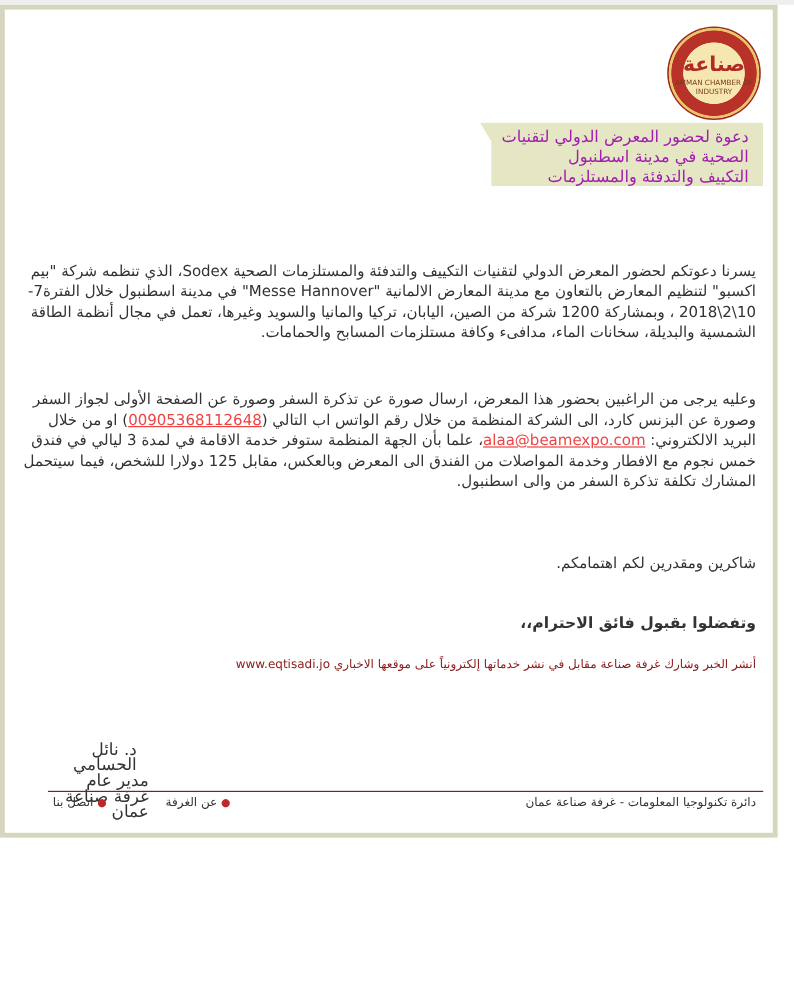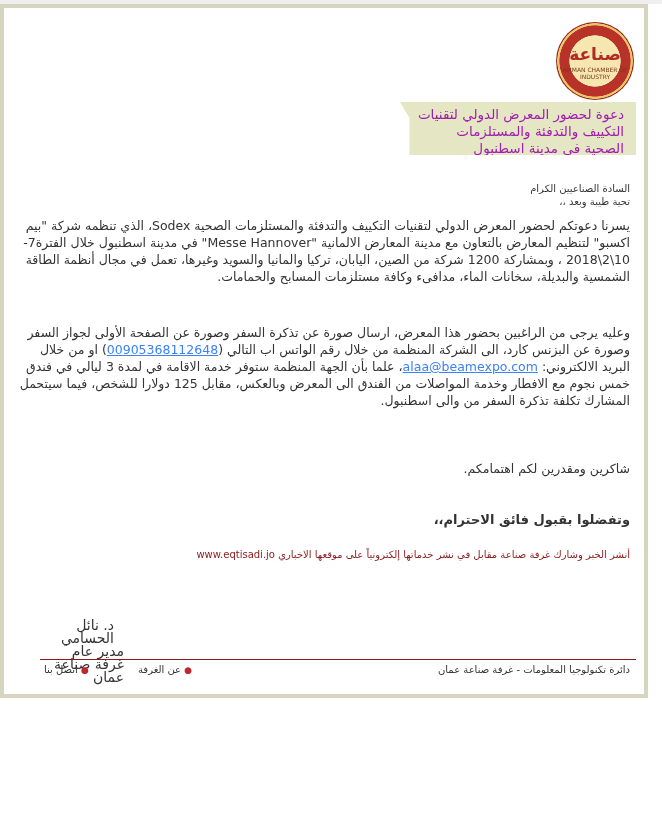--- a/index.html
+++ b/index.html
@@ -15,21 +15,21 @@
     .titlebox { position: absolute; left: 384px; top: 94px; width: 236px; height: 53px; background: #e4e6c4; clip-path: polygon(0 0, 100% 0, 100% 100%, 4% 100%, 4% 30%); }
     .titlebox .t { position: absolute; right: 12px; top: 4px; direction: rtl; text-align: right; color: #a21caf; font-size: 13.5px; line-height: 17px; white-space: nowrap; }
 
     .rtl { direction: rtl; text-align: right; }
     .greeting { position: absolute; right: 22px; top: 174px; font-size: 10px; line-height: 13px; color: #333; }
     .para { position: absolute; right: 22px; width: 612px; font-size: 12.5px; line-height: 17px; color: #333; }
     .p1 { top: 209px; }
     .p2 { top: 316px; }
     .p3 { top: 452px; }
     .p4 { top: 503px; font-weight: bold; font-size: 13px; }
-    a.link { color: #3b82f6; text-decoration: underline; }
+    a.link { color: #ef4444; text-decoration: underline; }
     .share { position: absolute; right: 22px; top: 541px; font-size: 10px; color: #8b1a1a; }
 
     .sig { position: absolute; left: 28px; top: 611px; font-size: 14px; line-height: 13px; color: #333; direction: rtl; text-align: right; width: 80px; }
     .sig .name { padding-right: 10px; }
     .divider { position: absolute; left: 24px; top: 651px; width: 596px; height: 1px; background: #8b1a1a; }
 
     .footer-nav { position: absolute; left: 28px; top: 656px; font-size: 10px; color: #333; direction: rtl; }
     .footer-nav .item { position: absolute; white-space: nowrap; }
     .footer-nav .bullet { color: #c0272d; font-size: 9px; }
     .fn1 { left: 0px; top: 0; }
@@ -44,29 +44,25 @@
 
 <div class="inner">
   <div class="logo">
     <div class="glyph">صناعة</div>
     <div class="sub">AMMAN CHAMBER OF INDUSTRY</div>
   </div>
 
   <div class="titlebox">
     <div class="t">
       <div>دعوة لحضور المعرض الدولي لتقنيات</div>
+      <div>الصحية في مدينة اسطنبول</div>
       <div>التكييف والتدفئة والمستلزمات</div>
-      <div>الصحية في مدينة اسطنبول</div>
     </div>
   </div>
 
-  <div class="greeting rtl">
-    <div>السادة الصناعيين الكرام</div>
-    <div>تحية طيبة وبعد ،،</div>
-  </div>
 
   <div class="para p1 rtl">يسرنا دعوتكم لحضور المعرض الدولي لتقنيات التكييف والتدفئة والمستلزمات الصحية Sodex، الذي تنظمه شركة "بيم اكسبو" لتنظيم المعارض بالتعاون مع مدينة المعارض الالمانية "Messe Hannover" في مدينة اسطنبول خلال الفترة7-10\2\2018 ، وبمشاركة 1200 شركة من الصين، اليابان، تركيا والمانيا والسويد وغيرها، تعمل في مجال أنظمة الطاقة الشمسية والبديلة، سخانات الماء، مدافىء وكافة مستلزمات المسابح والحمامات.</div>
 
   <div class="para p2 rtl"><span>وعليه يرجى من الراغبين بحضور هذا المعرض، ارسال صورة عن تذكرة السفر وصورة عن الصفحة الأولى لجواز السفر وصورة عن البزنس كارد، الى الشركة المنظمة من خلال رقم الواتس اب التالي (</span><a class="link" href="#">00905368112648</a><span>) او من خلال البريد الالكتروني: </span><a class="link" href="#">alaa@beamexpo.com</a><span>، علما بأن الجهة المنظمة ستوفر خدمة الاقامة في لمدة 3 ليالي في فندق خمس نجوم مع الافطار وخدمة المواصلات من الفندق الى المعرض وبالعكس، مقابل 125 دولارا للشخص، فيما سيتحمل المشارك تكلفة تذكرة السفر من والى اسطنبول.</span></div>
 
   <div class="para p4 rtl">وتفضلوا بقبول فائق الاحترام،،</div>
   <div class="para p3 rtl">شاكرين ومقدرين لكم اهتمامكم.</div>
 
   <div class="share rtl"><span>أنشر الخبر وشارك غرفة صناعة مقابل في نشر خدماتها إلكترونياً على موقعها الاخباري </span><a href="#" style="color:#8b1a1a;text-decoration:none;">www.eqtisadi.jo</a></div>
 

